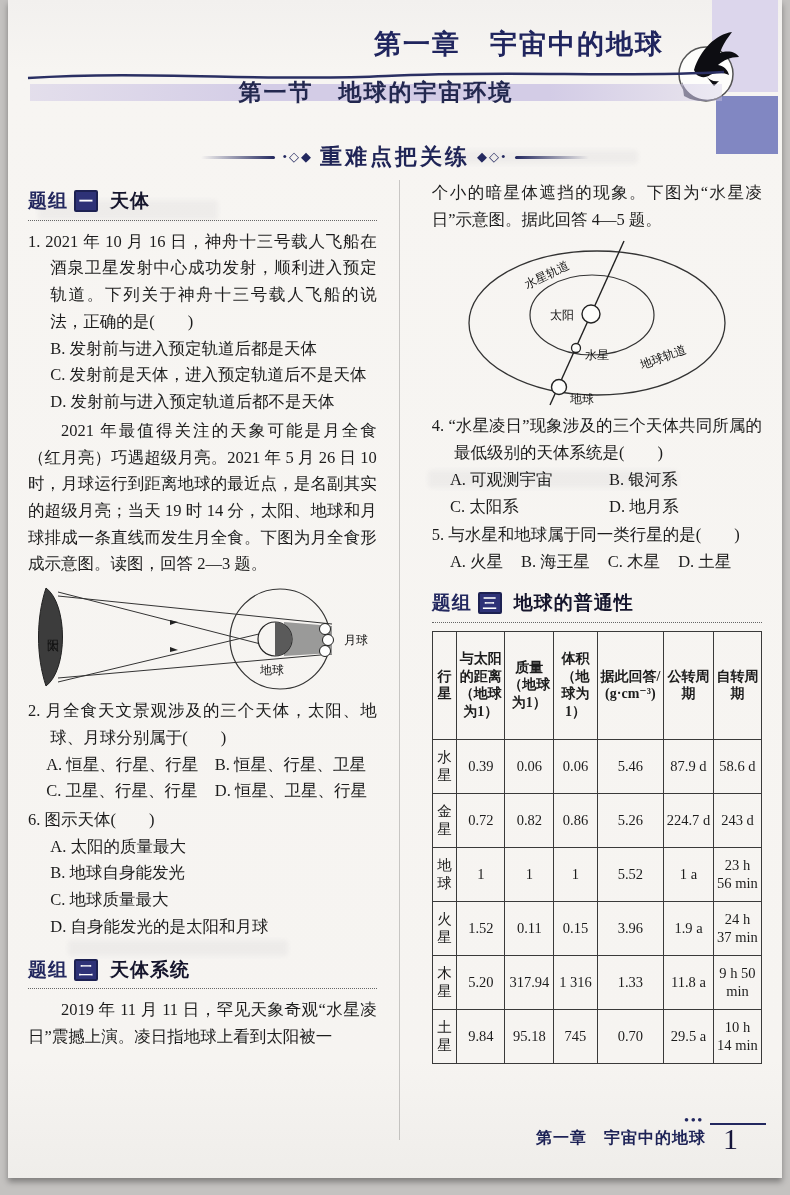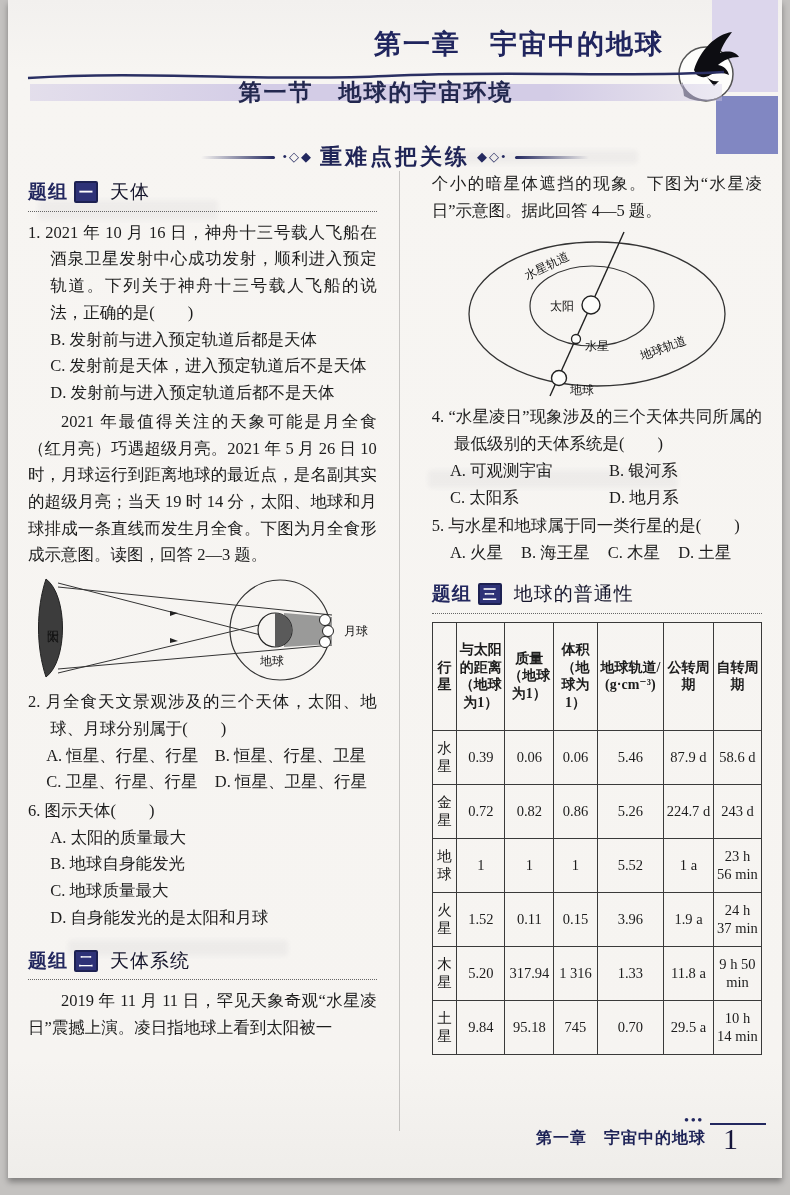--- a/index.html
+++ b/index.html
@@ -47,38 +47,38 @@
     font-family:"Liberation Sans","DejaVu Sans",sans-serif;
     font-weight:bold; font-size:22px; letter-spacing:3px; color:#1f2456;
   }
   .h-line { height:3px; width:74px; }
   .h-line.l { background:linear-gradient(90deg,rgba(35,40,95,0),#23285f); border-radius:2px;}
   .h-line.r { background:linear-gradient(90deg,#23285f,rgba(35,40,95,0)); border-radius:2px;}
   .deco { font-size:13px; letter-spacing:2px; color:#23285f; }
 
   
   .columns {
-    position:absolute; left:20px; top:171px; width:734px; height:960px;
+    position:absolute; left:20px; top:180px; width:734px; height:960px;
     display:flex; gap:22px;
   }
   .col { width:357px; font-size:16.5px; line-height:1.62; text-align:justify; }
   .col.right { border-left:1px solid rgba(60,60,60,.25); padding-left:32px; width:371px; }
 
   .group-header {
     display:flex; align-items:center; gap:6px;
     border-bottom:1px dotted #666; padding-bottom:3px; margin:6px 0 8px 0;
     font-family:"Liberation Sans","DejaVu Sans",sans-serif;
   }
   .group-header .g-prefix { font-weight:bold; font-size:19px; color:#23285f; letter-spacing:1px; }
   .group-header .g-badge {
     width:24px; height:22px; background:#2e3277; border:2px solid #1d2152;
     color:#fff; font-size:14px; font-weight:bold;
     display:flex; align-items:center; justify-content:center; border-radius:2px;
   }
-  .group-header .g-title { font-weight:normal; font-size:19px; color:#15152c; letter-spacing:1px; margin-left:6px; }
+  .group-header .g-title { font-weight:bold; font-size:19px; color:#15152c; letter-spacing:1px; margin-left:6px; }
 
   .q { padding-left:1.35em; text-indent:-1.35em; margin-top:2px; }
   .opt { padding-left:1.35em; text-indent:0; }
   .opt-grid { display:grid; grid-template-columns:51% 49%; padding-left:1.1em; }
   .opt-inline { display:flex; padding-left:1.1em; gap:0; }
   .opt-inline span { margin-right:18px; }
   .para { text-indent:2em; margin-top:2px; }
 
   .diagram { display:block; margin:4px auto 4px auto; }
   .dg-label { font-size:12px; font-family:"Liberation Sans","DejaVu Sans",sans-serif; fill:#111; }
@@ -258,21 +258,21 @@
       </div>
 
 
       <table class="planets">
         <tbody>
             <tr class="hdr">
           <th class="planet-name">行星</th>
           <th style="width:58px;">与太阳的距离（地球为1）</th>
           <th style="width:52px;">质量（地球为1）</th>
           <th style="width:50px;">体积（地球为1）</th>
-          <th style="width:74px;">地球轨道/ (g·cm⁻³)</th>
+          <th style="width:74px;">据此回答/ (g·cm⁻³)</th>
           <th style="width:58px;">公转周期</th>
           <th style="width:60px;">自转周期</th>
         </tr>
         <tr>
           <td class="planet-name">水星</td>
           <td>0.39</td>
           <td>0.06</td>
           <td>0.06</td>
           <td>5.46</td>
           <td>87.9 d</td>

